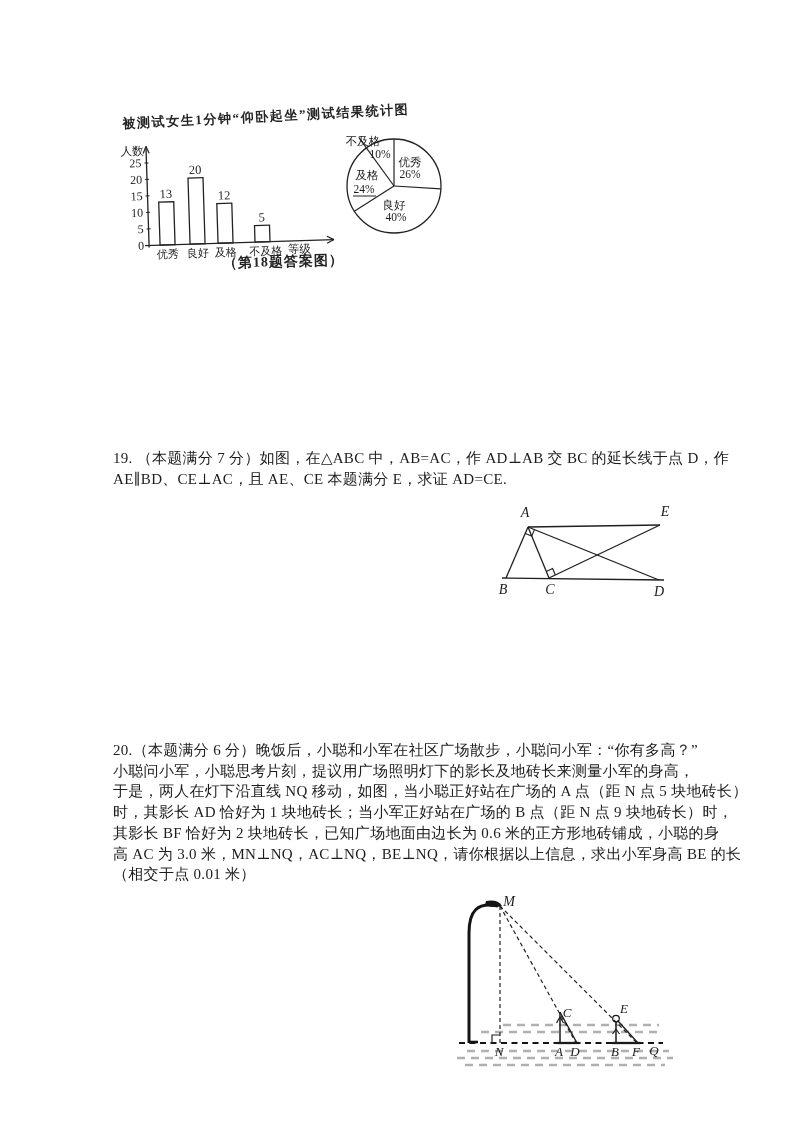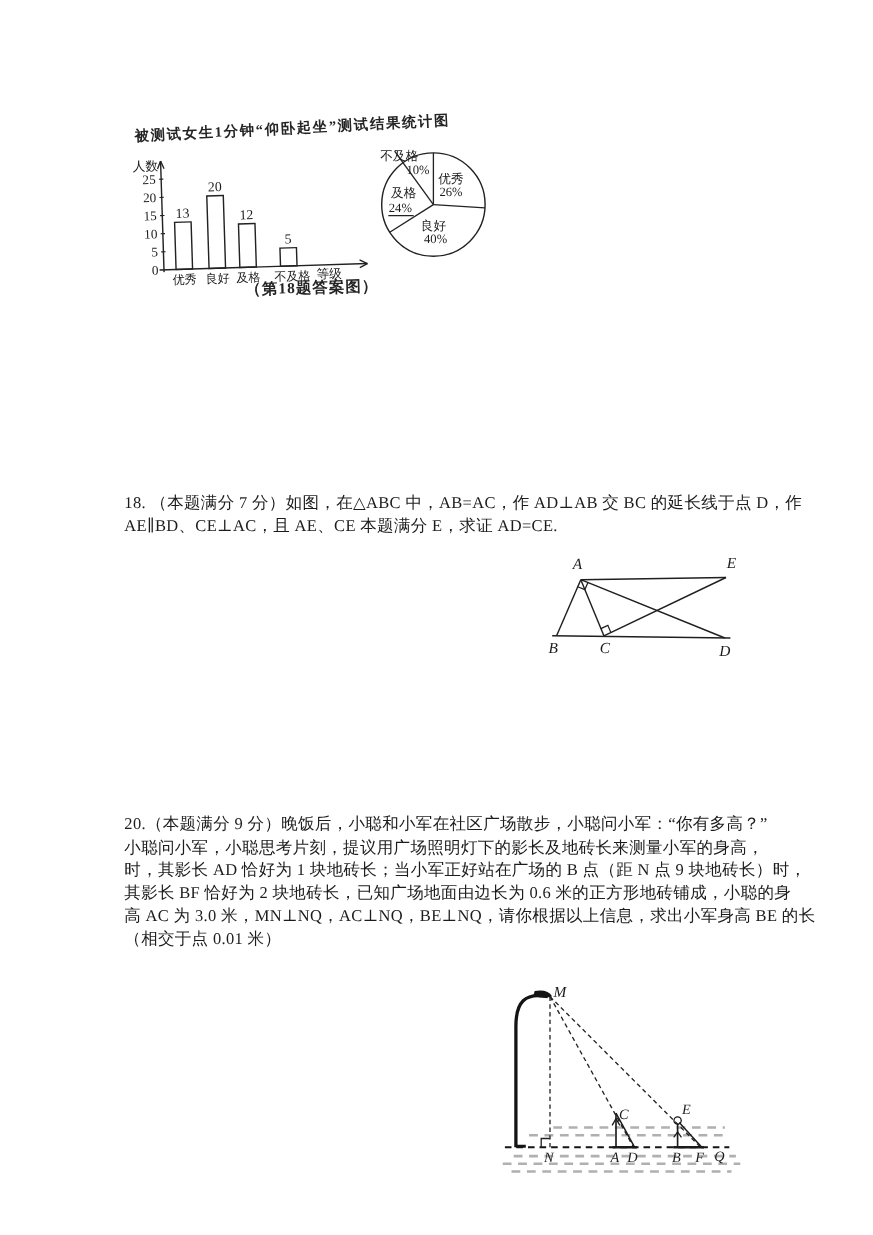--- a/index.html
+++ b/index.html
@@ -73,21 +73,21 @@
         <text x="34" y="63" text-anchor="middle" font-size="11.5">24%</text>
         <line x1="64" y1="56" x2="28.7328848624516" y2="7.4589803375031565" stroke="#222" stroke-width="1.2"></line>
         <text x="33" y="15" text-anchor="middle" font-size="11.5">不及格</text>
         <text x="50" y="28" text-anchor="middle" font-size="11.5">10%</text>
         <line x1="23" y1="66" x2="46" y2="66" stroke="#222" stroke-width="1"></line>
       </svg>
     <div class="fig-caption">（第18题答案图）</div>
   </div>
 
   <div class="textblock" style="left:113px;top:448px;">
-    <div class="tline">18. （本题满分 7 分）如图，在△ABC 中，AB=AC，作 AD⊥AB 交 BC 的延长线于点 D，作</div>
+    <div class="tline">19. （本题满分 7 分）如图，在△ABC 中，AB=AC，作 AD⊥AB 交 BC 的延长线于点 D，作</div>
     <div class="tline">AE∥BD、CE⊥AC，且 AE、CE 本题满分 E，求证 AD=CE.</div>
   </div>
 
   <svg class="diagram" style="left:478px;top:501px;" width="215" height="100" viewBox="0 0 215 100">
     <g stroke="#1f1f1f" stroke-width="1.3" fill="none">
       <line x1="24" y1="77" x2="186" y2="79"></line>
       <line x1="50" y1="26" x2="182" y2="24"></line>
       <line x1="50" y1="26" x2="28" y2="77"></line>
       <line x1="50" y1="26" x2="71" y2="77"></line>
       <line x1="50" y1="26" x2="181" y2="79"></line>
@@ -96,22 +96,23 @@
       <polyline points="68.3,70.5 74.6,67.5 77.3,74.0" stroke-width="1.1"></polyline>
     </g>
     <text class="dlabel-lg" x="47" y="16" text-anchor="middle">A</text>
     <text class="dlabel-lg" x="187" y="15" text-anchor="middle">E</text>
     <text class="dlabel-lg" x="25" y="93" text-anchor="middle">B</text>
     <text class="dlabel-lg" x="72" y="93" text-anchor="middle">C</text>
     <text class="dlabel-lg" x="181" y="95" text-anchor="middle">D</text>
   </svg>
 
   <div class="textblock" style="left:113px;top:740px;">
-    <div class="tline">20.（本题满分 9 分）晚饭后，小聪和小军在社区广场散步，小聪问小军：“你有多高？”</div>
+    <div class="tline">20.（本题满分 6 分）晚饭后，小聪和小军在社区广场散步，小聪问小军：“你有多高？”</div>
     <div class="tline">小聪问小军，小聪思考片刻，提议用广场照明灯下的影长及地砖长来测量小军的身高，</div>
+    <div class="tline">于是，两人在灯下沿直线 NQ 移动，如图，当小聪正好站在广场的 A 点（距 N 点 5 块地砖长）</div>
     <div class="tline">时，其影长 AD 恰好为 1 块地砖长；当小军正好站在广场的 B 点（距 N 点 9 块地砖长）时，</div>
     <div class="tline">其影长 BF 恰好为 2 块地砖长，已知广场地面由边长为 0.6 米的正方形地砖铺成，小聪的身</div>
     <div class="tline">高 AC 为 3.0 米，MN⊥NQ，AC⊥NQ，BE⊥NQ，请你根据以上信息，求出小军身高 BE 的长</div>
     <div class="tline">（相交于点 0.01 米）</div>
   </div>
 
   <svg class="diagram" style="left:441px;top:881px;" width="250" height="195" viewBox="0 0 250 195">
 
     <g stroke="#b0b0b0" stroke-width="2.4" stroke-dasharray="8 6">
       <line x1="62" y1="144" x2="218" y2="144"></line>

